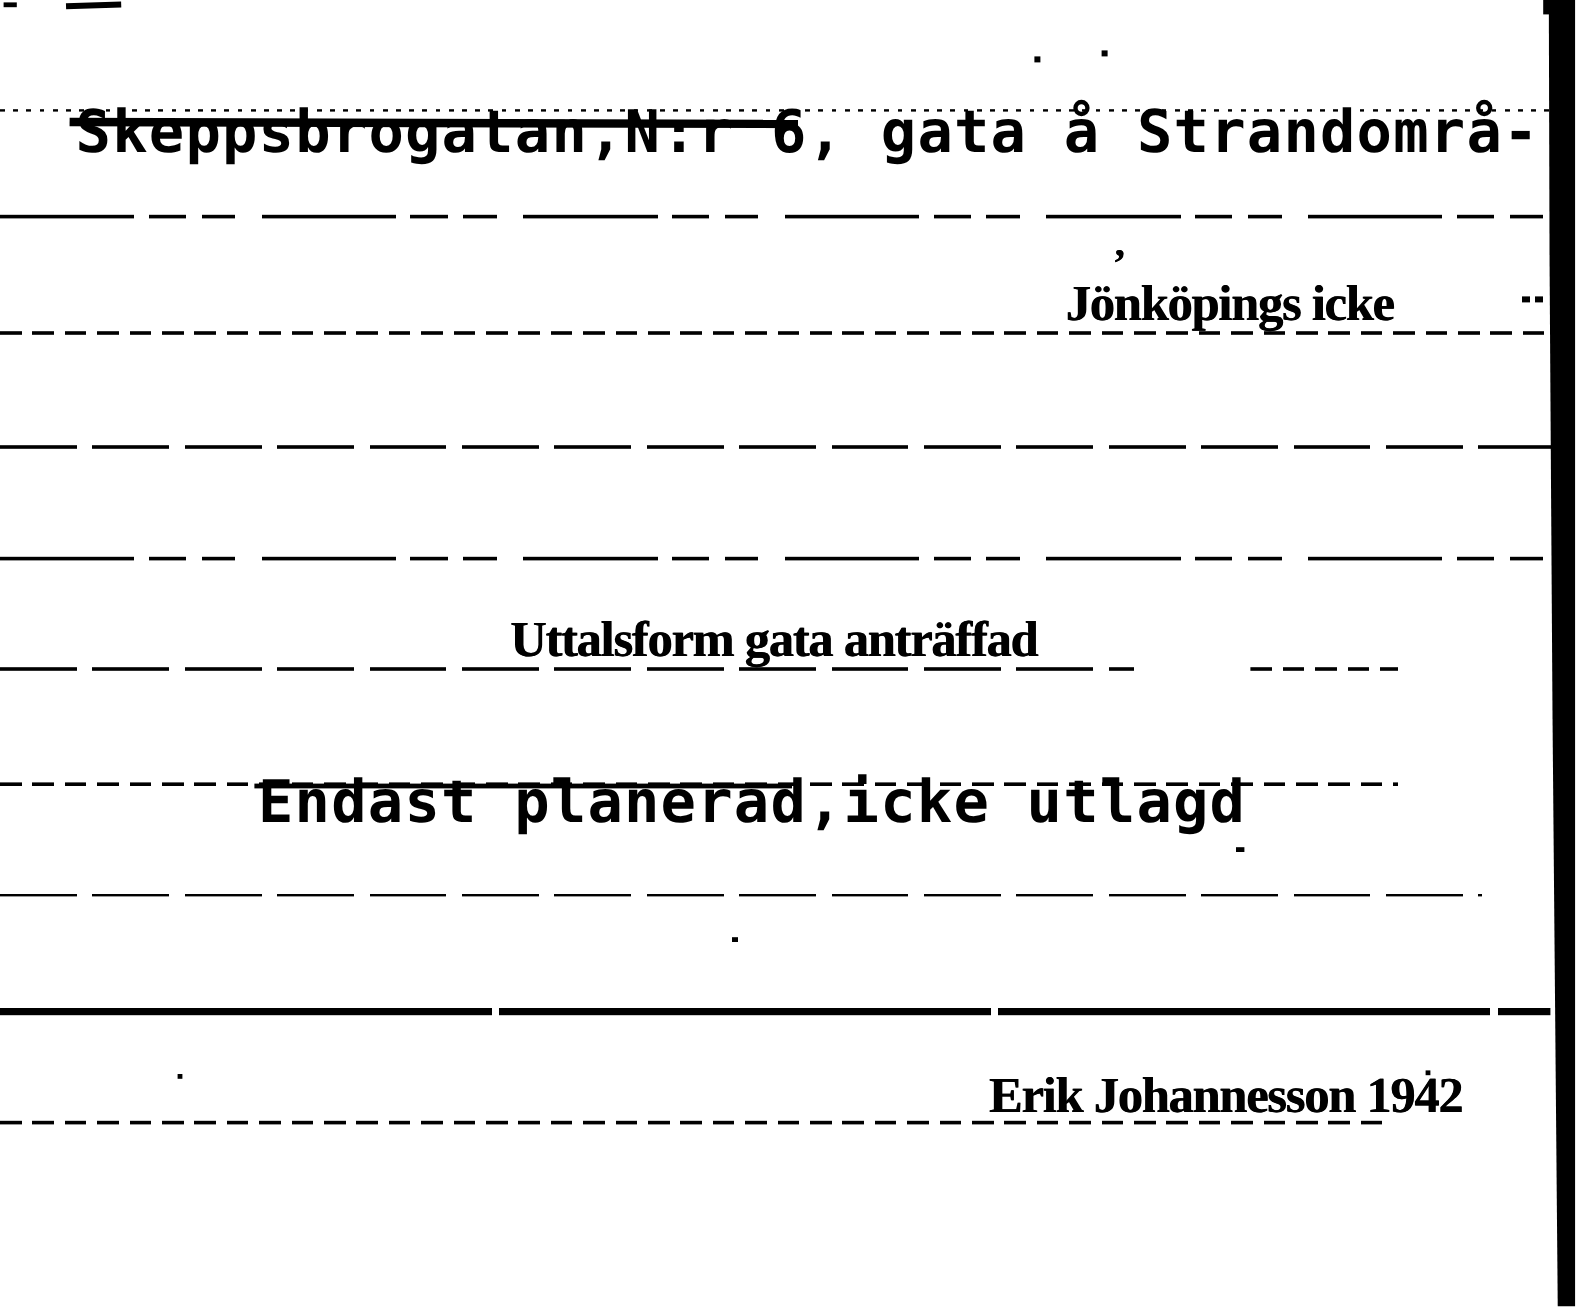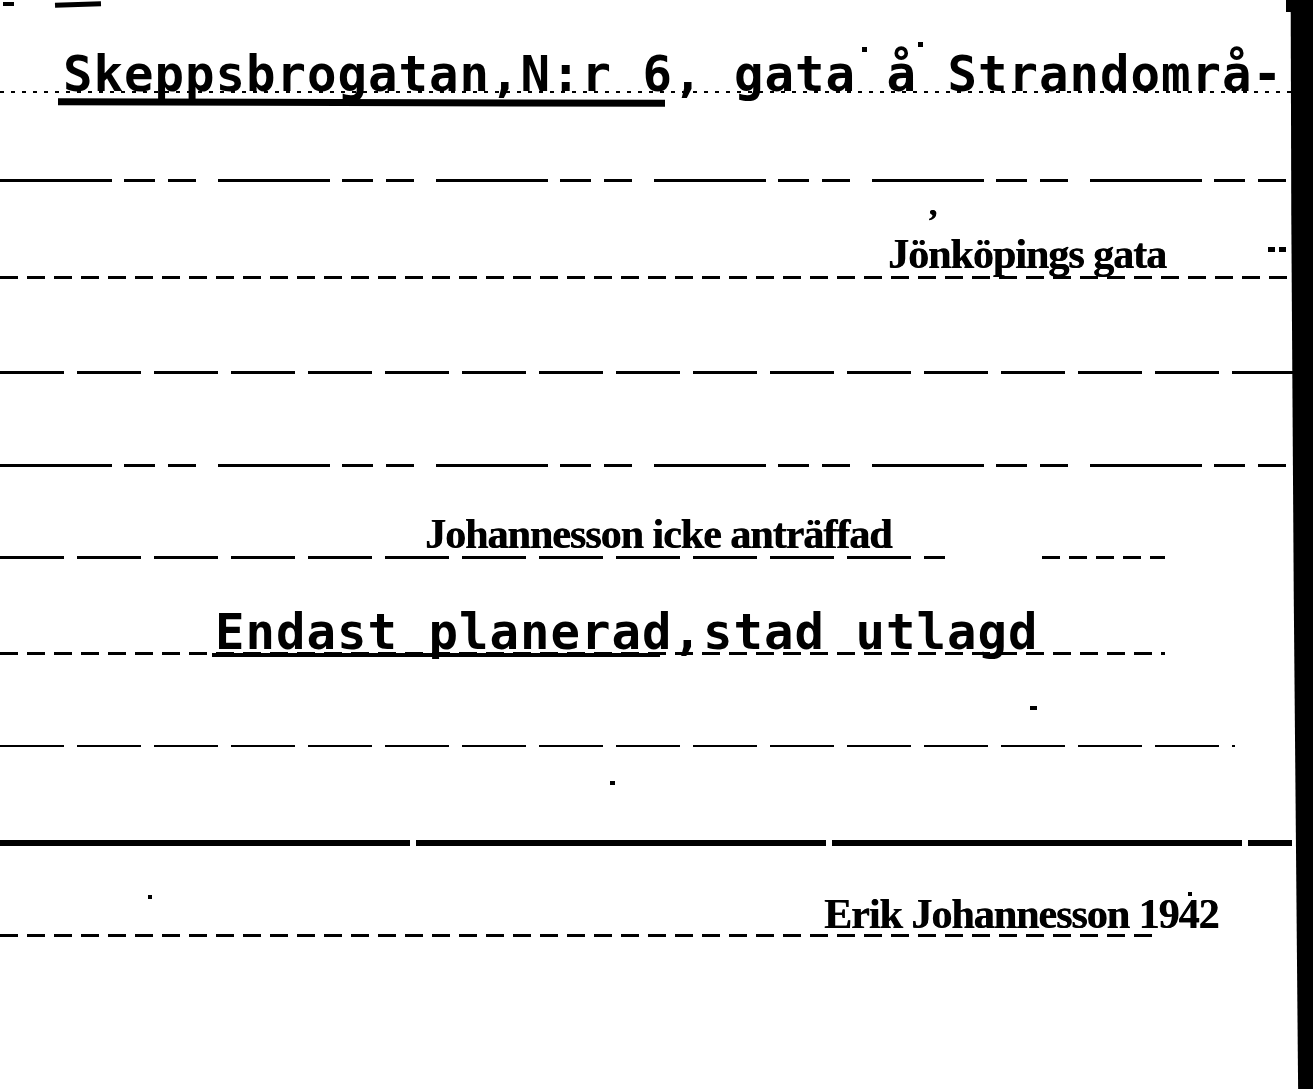--- a/index.html
+++ b/index.html
@@ -12,20 +12,21 @@
   
   .tw{
     position:absolute;
     font-family:"DejaVu Sans Mono",monospace;
     font-weight:700;
     font-size:49px;
     letter-spacing:1px;
     line-height:1;
     color:#000;
     white-space:pre;
+    margin-top:36px;
   }
   
   .prt{
     position:absolute;
     font-family:"Liberation Serif",serif;
     font-weight:700;
     font-size:42px;
     letter-spacing:-1px;
     line-height:1;
     color:#000;
@@ -58,26 +59,26 @@
   <div class="rule p-long" style="top:556px;left:0;width:945px;"></div>
   <div class="rule p-dash" style="top:556px;left:1042px;width:123px;"></div>
   <div class="rule p-dash" style="top:652px;left:0;width:1165px;"></div>
   <div class="rule p-long" style="top:745px;left:0;width:1235px;height:2px;"></div>
   <div class="rule p-heavy" style="top:840px;left:0;width:1292px;"></div>
   <div class="rule p-dash" style="top:934px;left:0;width:1160px;"></div>
 
   <div class="tw" style="top:50px;left:63px;">Skeppsbrogatan,N:r 6, gata å Strandområ-</div>
   <div class="mark" style="top:99px;left:58px;width:607px;height:7px;transform:rotate(0.15deg);"></div>
 
-  <div class="prt" style="top:233px;left:888px;">Jönköpings gata</div>
+  <div class="prt" style="top:233px;left:888px;">Jönköpings icke</div>
   <div class="prt" style="top:204px;left:927px;font-size:34px;">’</div>
 
-  <div class="prt" style="top:513px;left:425px;">Johannesson icke anträffad</div>
+  <div class="prt" style="top:513px;left:425px;">Uttalsform gata anträffad</div>
 
-  <div class="tw" style="top:608px;left:215px;">Endast planerad,stad utlagd</div>
+  <div class="tw" style="top:608px;left:215px;">Endast planerad,icke utlagd</div>
   <div class="mark" style="top:653px;left:212px;width:448px;height:4px;"></div>
 
 
   <div class="prt" style="top:893px;left:824px;">Erik Johannesson 1942</div>
 
   <div class="edgebar"></div>
   <div class="mark" style="top:247px;left:1268px;width:22px;height:5px;background-image:repeating-linear-gradient(90deg,#000 0 7px,transparent 7px 11px);background-color:transparent;"></div>
   <div class="mark" style="top:2px;left:55px;width:46px;height:5px;transform:rotate(-2deg);"></div>
   <div class="mark" style="top:2px;left:3px;width:11px;height:4px;"></div>
   <div class="mark" style="top:0px;left:1286px;width:9px;height:12px;"></div>

